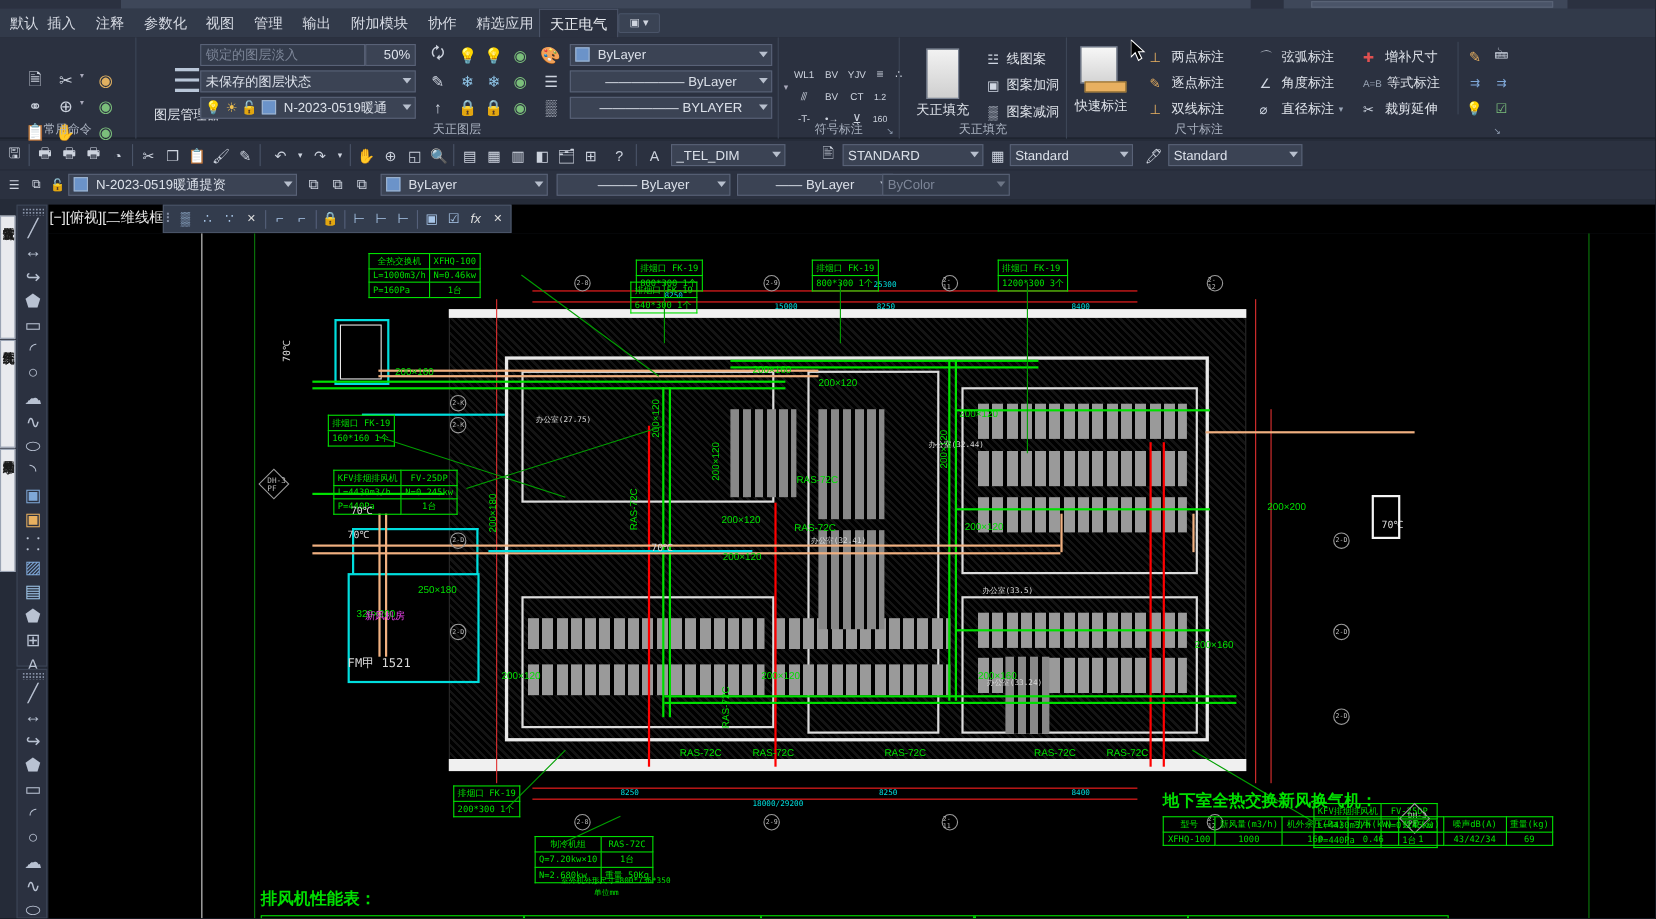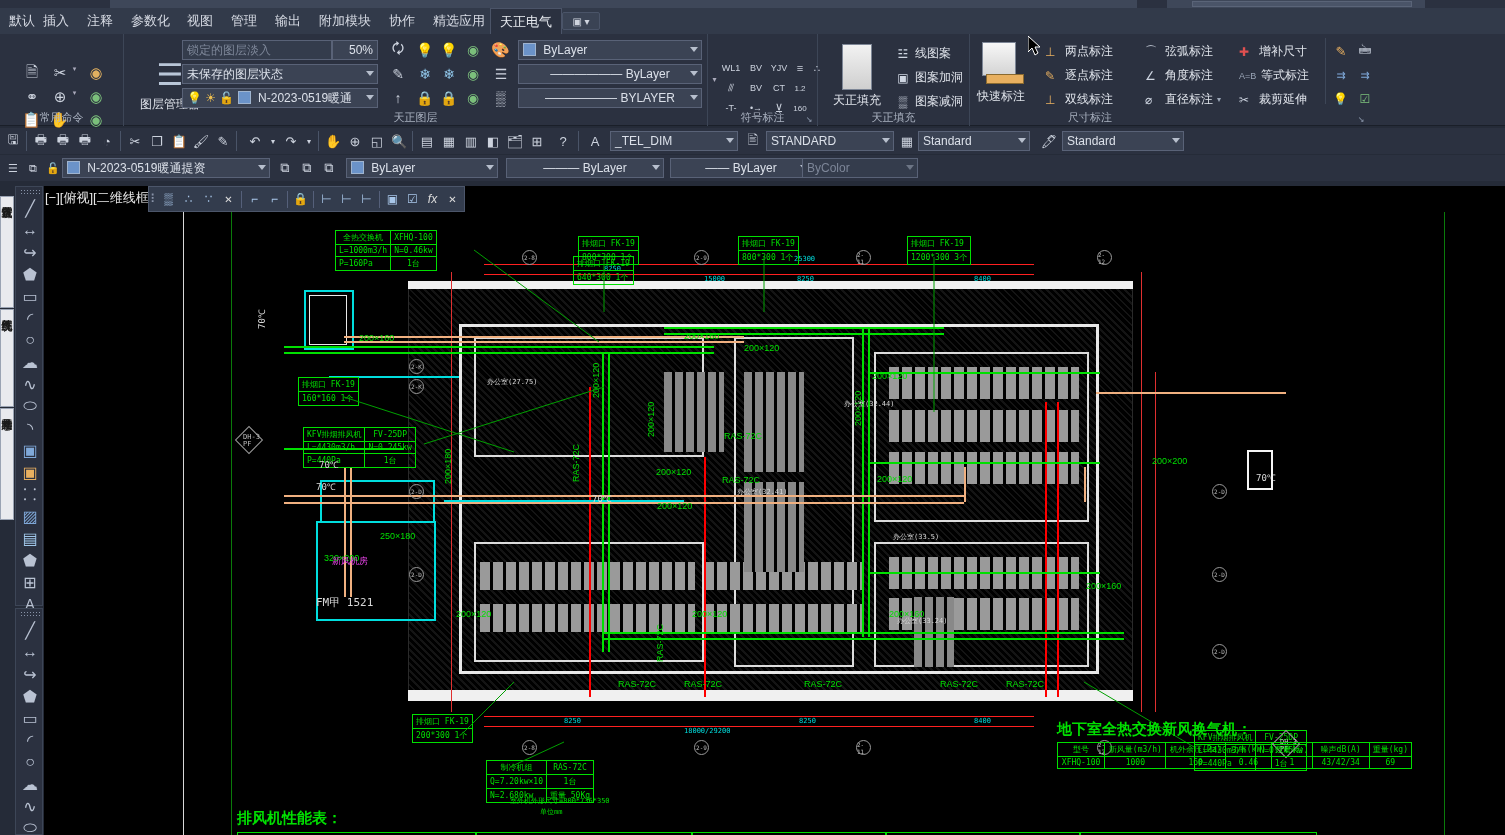--- a/index.html
+++ b/index.html
@@ -313,21 +313,21 @@
     <div class="tbtn" style="left:416px;">▤</div>
     <div class="tbtn" style="left:438px;">▦</div>
     <div class="tbtn" style="left:460px;">▥</div>
     <div class="tbtn" style="left:482px;">◧</div>
     <div class="tbtn" style="left:504px;">🗂</div>
     <div class="tbtn" style="left:526px;">⊞</div>
     <div class="tbtn" style="left:552px;">?</div>
     <div class="tsep" style="left:578px;"></div>
     <div class="tbtn" style="left:584px;">A</div>
 
-    <div class="fld" style="left:610px;top:3px;width:128px;">
+    <div class="fld" style="left:610px;top:3px;width:104px;">
       <span>_TEL_DIM</span>
       <span class="cv"></span>
     </div>
     <div class="tbtn" style="left:742px;">🖹</div>
     <div class="fld" style="left:766px;top:3px;width:128px;">
       <span>STANDARD</span>
       <span class="cv"></span>
     </div>
     <div class="tbtn" style="left:896px;">▦</div>
     <div class="fld" style="left:918px;top:3px;width:112px;">

